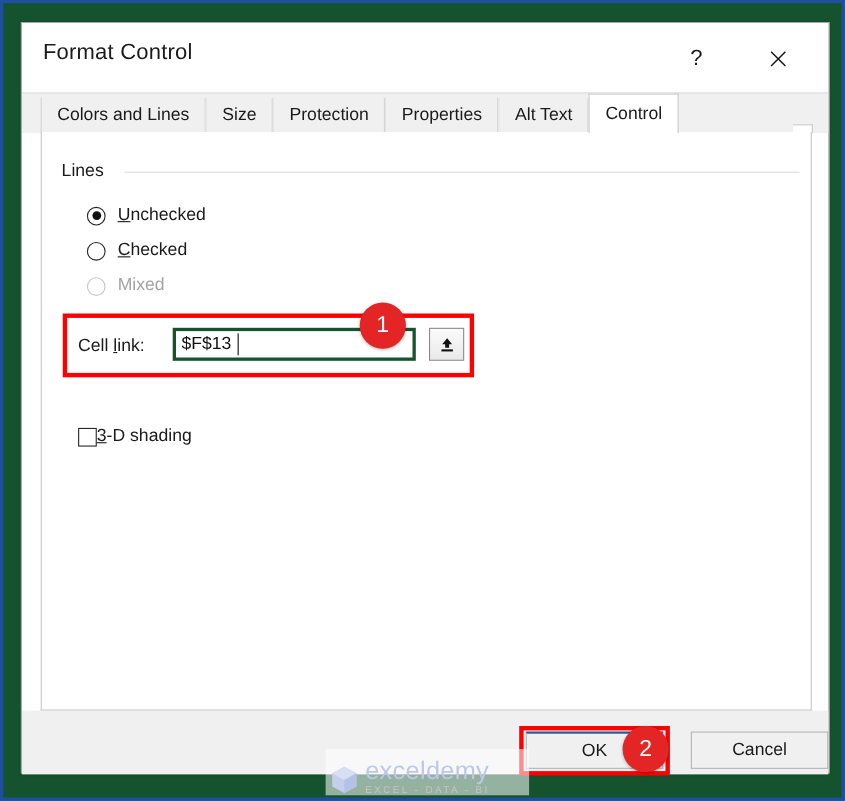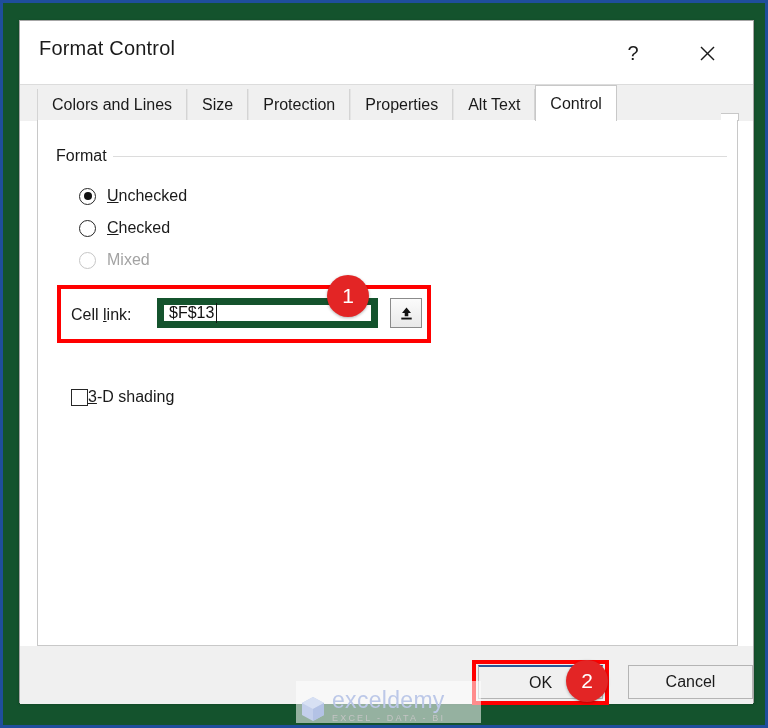--- a/index.html
+++ b/index.html
@@ -224,21 +224,21 @@
     z-index: 5;
   }
   #cell-link-label .acc { text-decoration: underline; }
   #cell-link-input {
     position: absolute;
     left: 119px;
     top: 178px;
     width: 221px;
     height: 30px;
     box-sizing: border-box;
-    border: 7px solid #14532d;
+    border: 3px solid #14532d;
     background: #ffffff;
     font-family: "Liberation Sans", sans-serif;
     font-size: 16px;
     color: #111111;
     padding: 0 5px;
     z-index: 5;
     outline: none;
   }
   #cell-link-caret {
     position: absolute;
@@ -417,21 +417,21 @@
         <div class="tab">Properties</div>
         <div class="tab">Alt Text</div>
         <div class="tab active">Control</div>
       </div>
     </div>
 
     <div id="panel-top-stub"></div>
 
     <div id="tab-panel">
 
-      <div id="value-group-label">Format</div>
+      <div id="value-group-label">Lines</div>
       <div id="value-group-line"></div>
 
       <div class="radio-row" id="radio-unchecked">
         <span class="radio-mark selected"></span>
         <span class="radio-label"><span class="acc">U</span>nchecked</span>
       </div>
 
       <div class="radio-row" id="radio-checked">
         <span class="radio-mark"></span>
         <span class="radio-label"><span class="acc">C</span>hecked</span>

